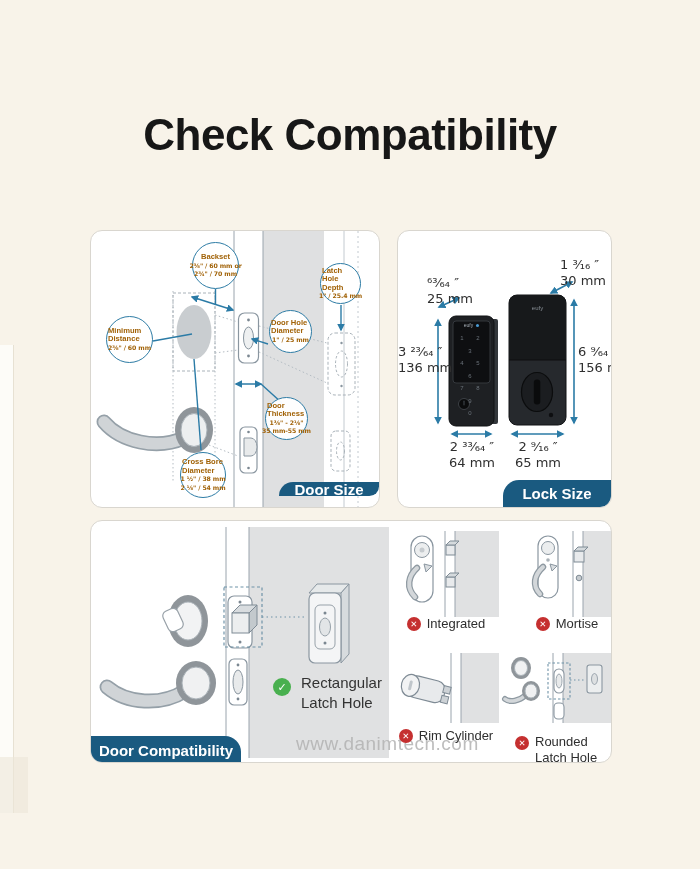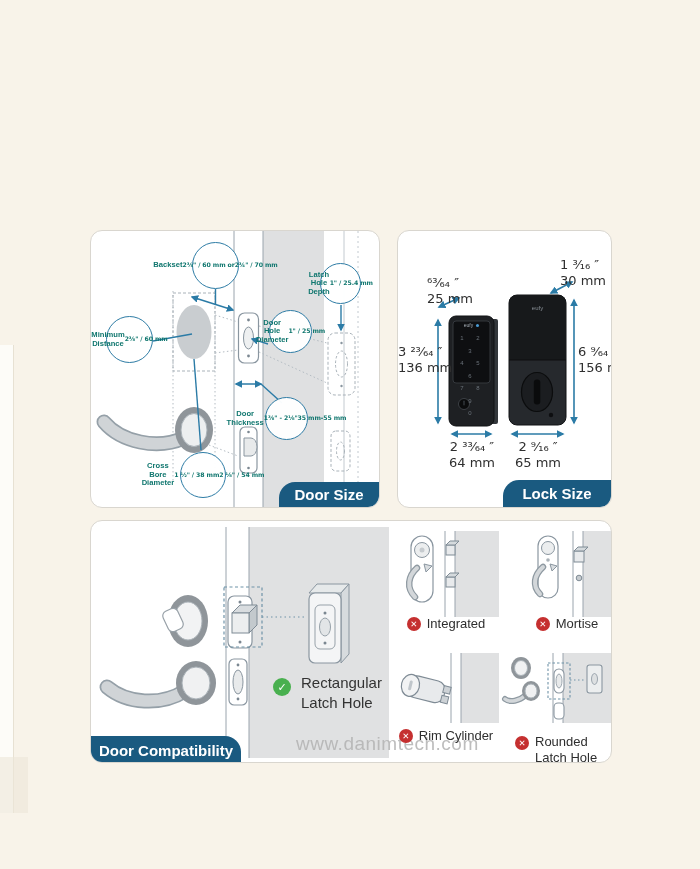--- a/index.html
+++ b/index.html
@@ -3,41 +3,42 @@
 <meta charset="utf-8">
 <style>
   html,body{margin:0;padding:0;}
   body{width:700px;height:869px;background:#f8f3e9;font-family:"Liberation Sans","DejaVu Sans",sans-serif;position:relative;overflow:hidden;}
   .abs{position:absolute;}
   .panel{position:absolute;background:#fff;border:1px solid #d9d6cf;border-radius:12px;overflow:hidden;box-sizing:border-box;}
   .badge{position:absolute;background:#1a5a80;color:#fff;font-weight:700;font-size:15px;display:flex;align-items:center;justify-content:center;z-index:6;}
   .badge-right{border-top-left-radius:16px;border-bottom-right-radius:11px;}
   .badge-left{border-top-right-radius:16px;border-bottom-left-radius:11px;}
   .title{position:absolute;left:0;top:108px;width:700px;text-align:center;color:#171717;font-weight:700;font-size:44px;line-height:53px;letter-spacing:-0.5px;}
-  .spec-circle{position:absolute;border:1.6px solid #2e7ca5;border-radius:50%;background:rgba(255,255,255,.97);color:#0f766e;display:flex;align-items:center;justify-content:center;text-align:center;z-index:3;box-sizing:border-box;padding:1px;}
+  .spec-circle{position:absolute;border:1.6px solid #2e7ca5;border-radius:50%;background:rgba(255,255,255,.97);color:#a16207;display:flex;flex-direction:column;align-items:center;justify-content:center;text-align:left;z-index:3;box-sizing:border-box;padding:1px;}
   .spec-title{font-weight:700;font-size:7.6px;line-height:1.12;}
   .spec-line{font-weight:700;font-size:6.2px;line-height:1.3;white-space:nowrap;letter-spacing:-0.1px;font-family:"DejaVu Sans",sans-serif;}
   .meas{position:absolute;color:#2f2f2f;font-size:13px;line-height:1.25;font-family:"DejaVu Sans",sans-serif;z-index:3;}
   .meas div{white-space:nowrap;}
   .screen-brand{position:absolute;display:flex;align-items:center;justify-content:center;gap:3px;color:#a8b0b8;font-size:5px;z-index:3;}
   .brand-dot{width:3px;height:3px;border-radius:50%;background:#4a9bd5;display:inline-block;}
   .keypad{position:absolute;text-align:center;color:#6a7179;font-size:6px;letter-spacing:3px;word-spacing:5px;line-height:12.5px;z-index:3;}
   .compat-label{position:absolute;display:flex;align-items:center;gap:6px;font-size:13px;color:#2e2e2e;z-index:5;line-height:1.2;}
   .x-badge{flex:0 0 auto;width:14px;height:14px;border-radius:50%;background:#c53030;color:#fff;font-size:8.5px;font-weight:700;display:flex;align-items:center;justify-content:center;}
   .check-badge{position:absolute;width:18px;height:18px;border-radius:50%;background:#49b04f;color:#fff;font-size:11px;font-weight:700;display:flex;align-items:center;justify-content:center;z-index:5;}
   .watermark{position:absolute;color:rgba(178,178,178,.85);font-size:19px;letter-spacing:.5px;z-index:4;white-space:nowrap;}
   svg{display:block;}
 </style>
 </head>
 <body>
 
 <div class="abs" style="left:0;top:345px;width:13px;height:468px;background:#fdfcf8;border-right:1px solid #e7e1d3;"></div>
 <div class="abs" style="left:0;top:757px;width:28px;height:56px;background:#ece6d8;opacity:.6;"></div>
 
 <div class="title">
+  <div>Check Compatibility</div>
 </div>
 
 <div class="panel" style="left:90px;top:230px;width:290px;height:278px;">
   <svg width="288" height="276" viewBox="0 0 288 276" style="position:absolute;left:0;top:0;">
     <defs>
       <marker id="ah2" viewBox="0 0 10 10" refX="8" refY="5" markerWidth="5.5" markerHeight="5.5" orient="auto-start-reverse">
           <path d="M0,0 L10,5 L0,10 z" fill="#2b7ba6"></path>
         </marker>
     </defs>
     <rect x="172" y="0" width="61" height="276" fill="#dfe0e1"></rect>
@@ -110,21 +111,21 @@
     <div class="spec-title">Door Thickness</div>
     <div class="spec-line">1⅜" - 2⅛"</div>
     <div class="spec-line">35 mm-55 mm</div>
   </div>
   <div class="spec-circle" style="left:89px;top:221px;width:46px;height:46px;">
     <div class="spec-title">Cross Bore Diameter</div>
     <div class="spec-line">1 ½" / 38 mm</div>
     <div class="spec-line">2 ⅛" / 54 mm</div>
   </div>
 
-  <div class="badge badge-right" style="left:188px;top:251px;width:100px;height:25px;">
+  <div class="badge badge-right" style="left:188px;top:251px;width:100px;height:14px;">
     <span>Door Size</span>
   </div>
 </div>
 
 <div class="panel" style="left:397px;top:230px;width:215px;height:278px;">
   <svg width="213" height="276" viewBox="0 0 213 276" style="position:absolute;left:0;top:0;">
     <defs>
       <marker id="ah1" viewBox="0 0 10 10" refX="8" refY="5" markerWidth="5" markerHeight="5" orient="auto-start-reverse">
           <path d="M0,0 L10,5 L0,10 z" fill="#2b7ba6"></path>
         </marker>

